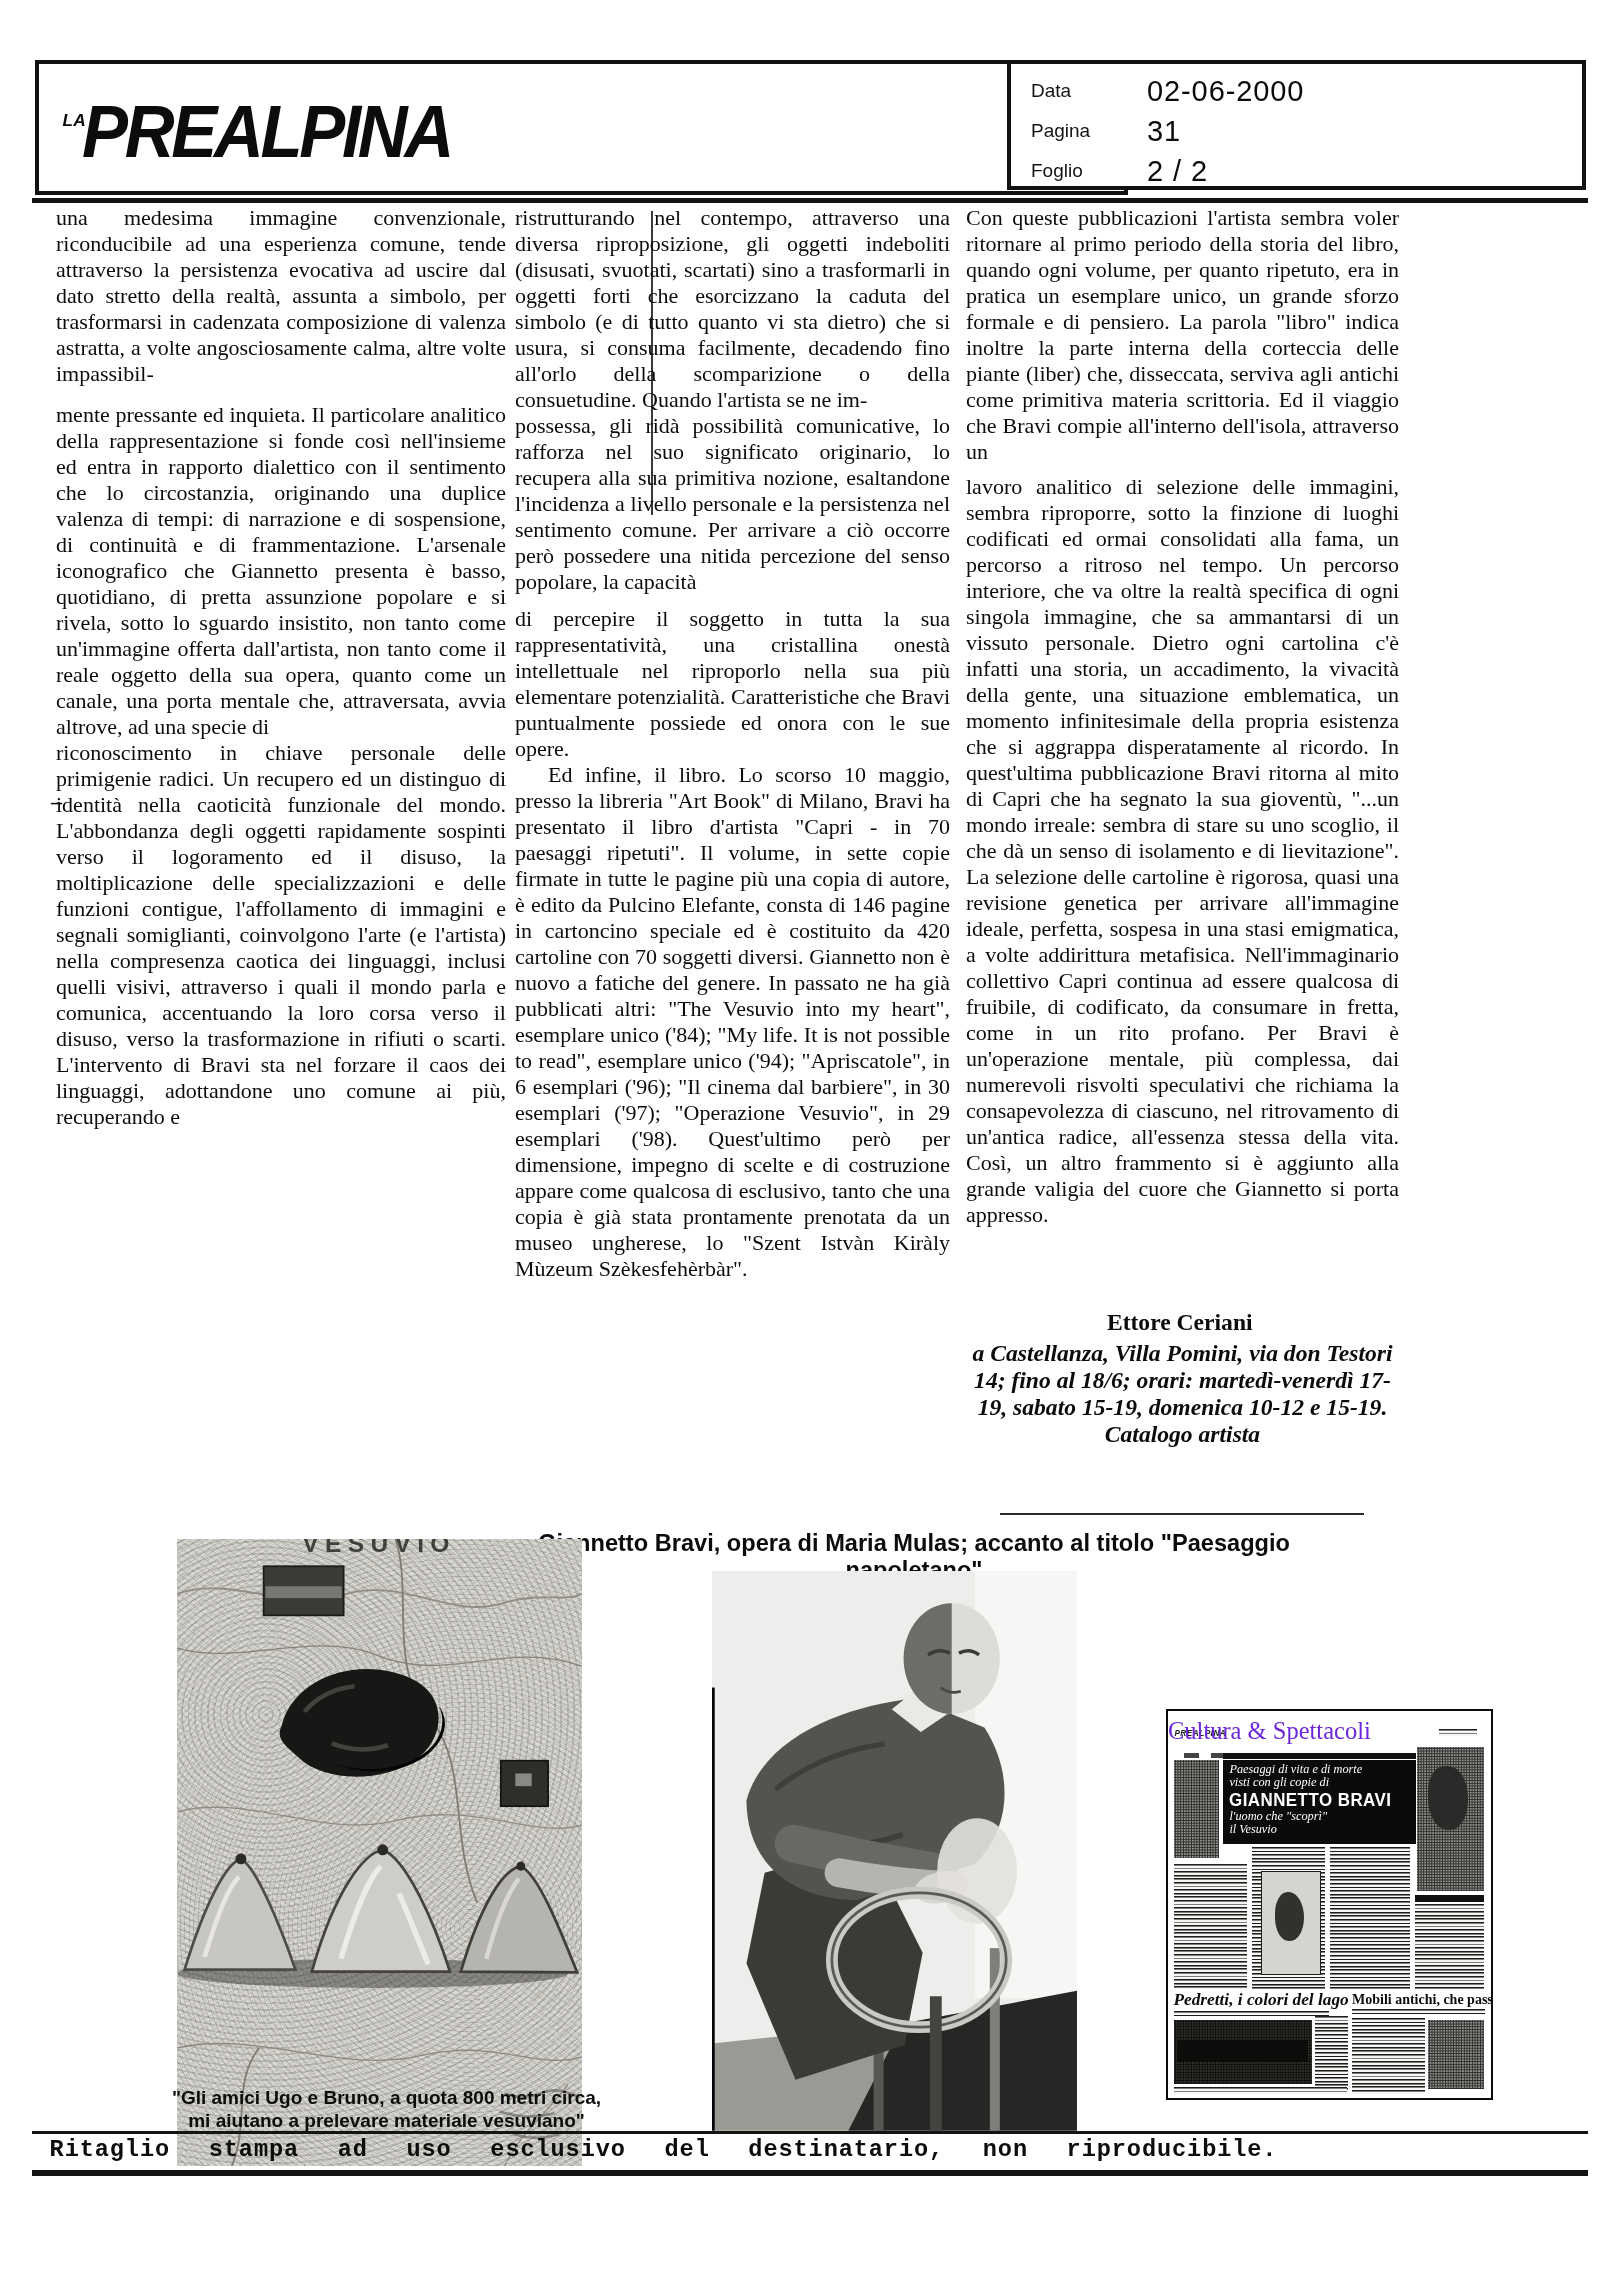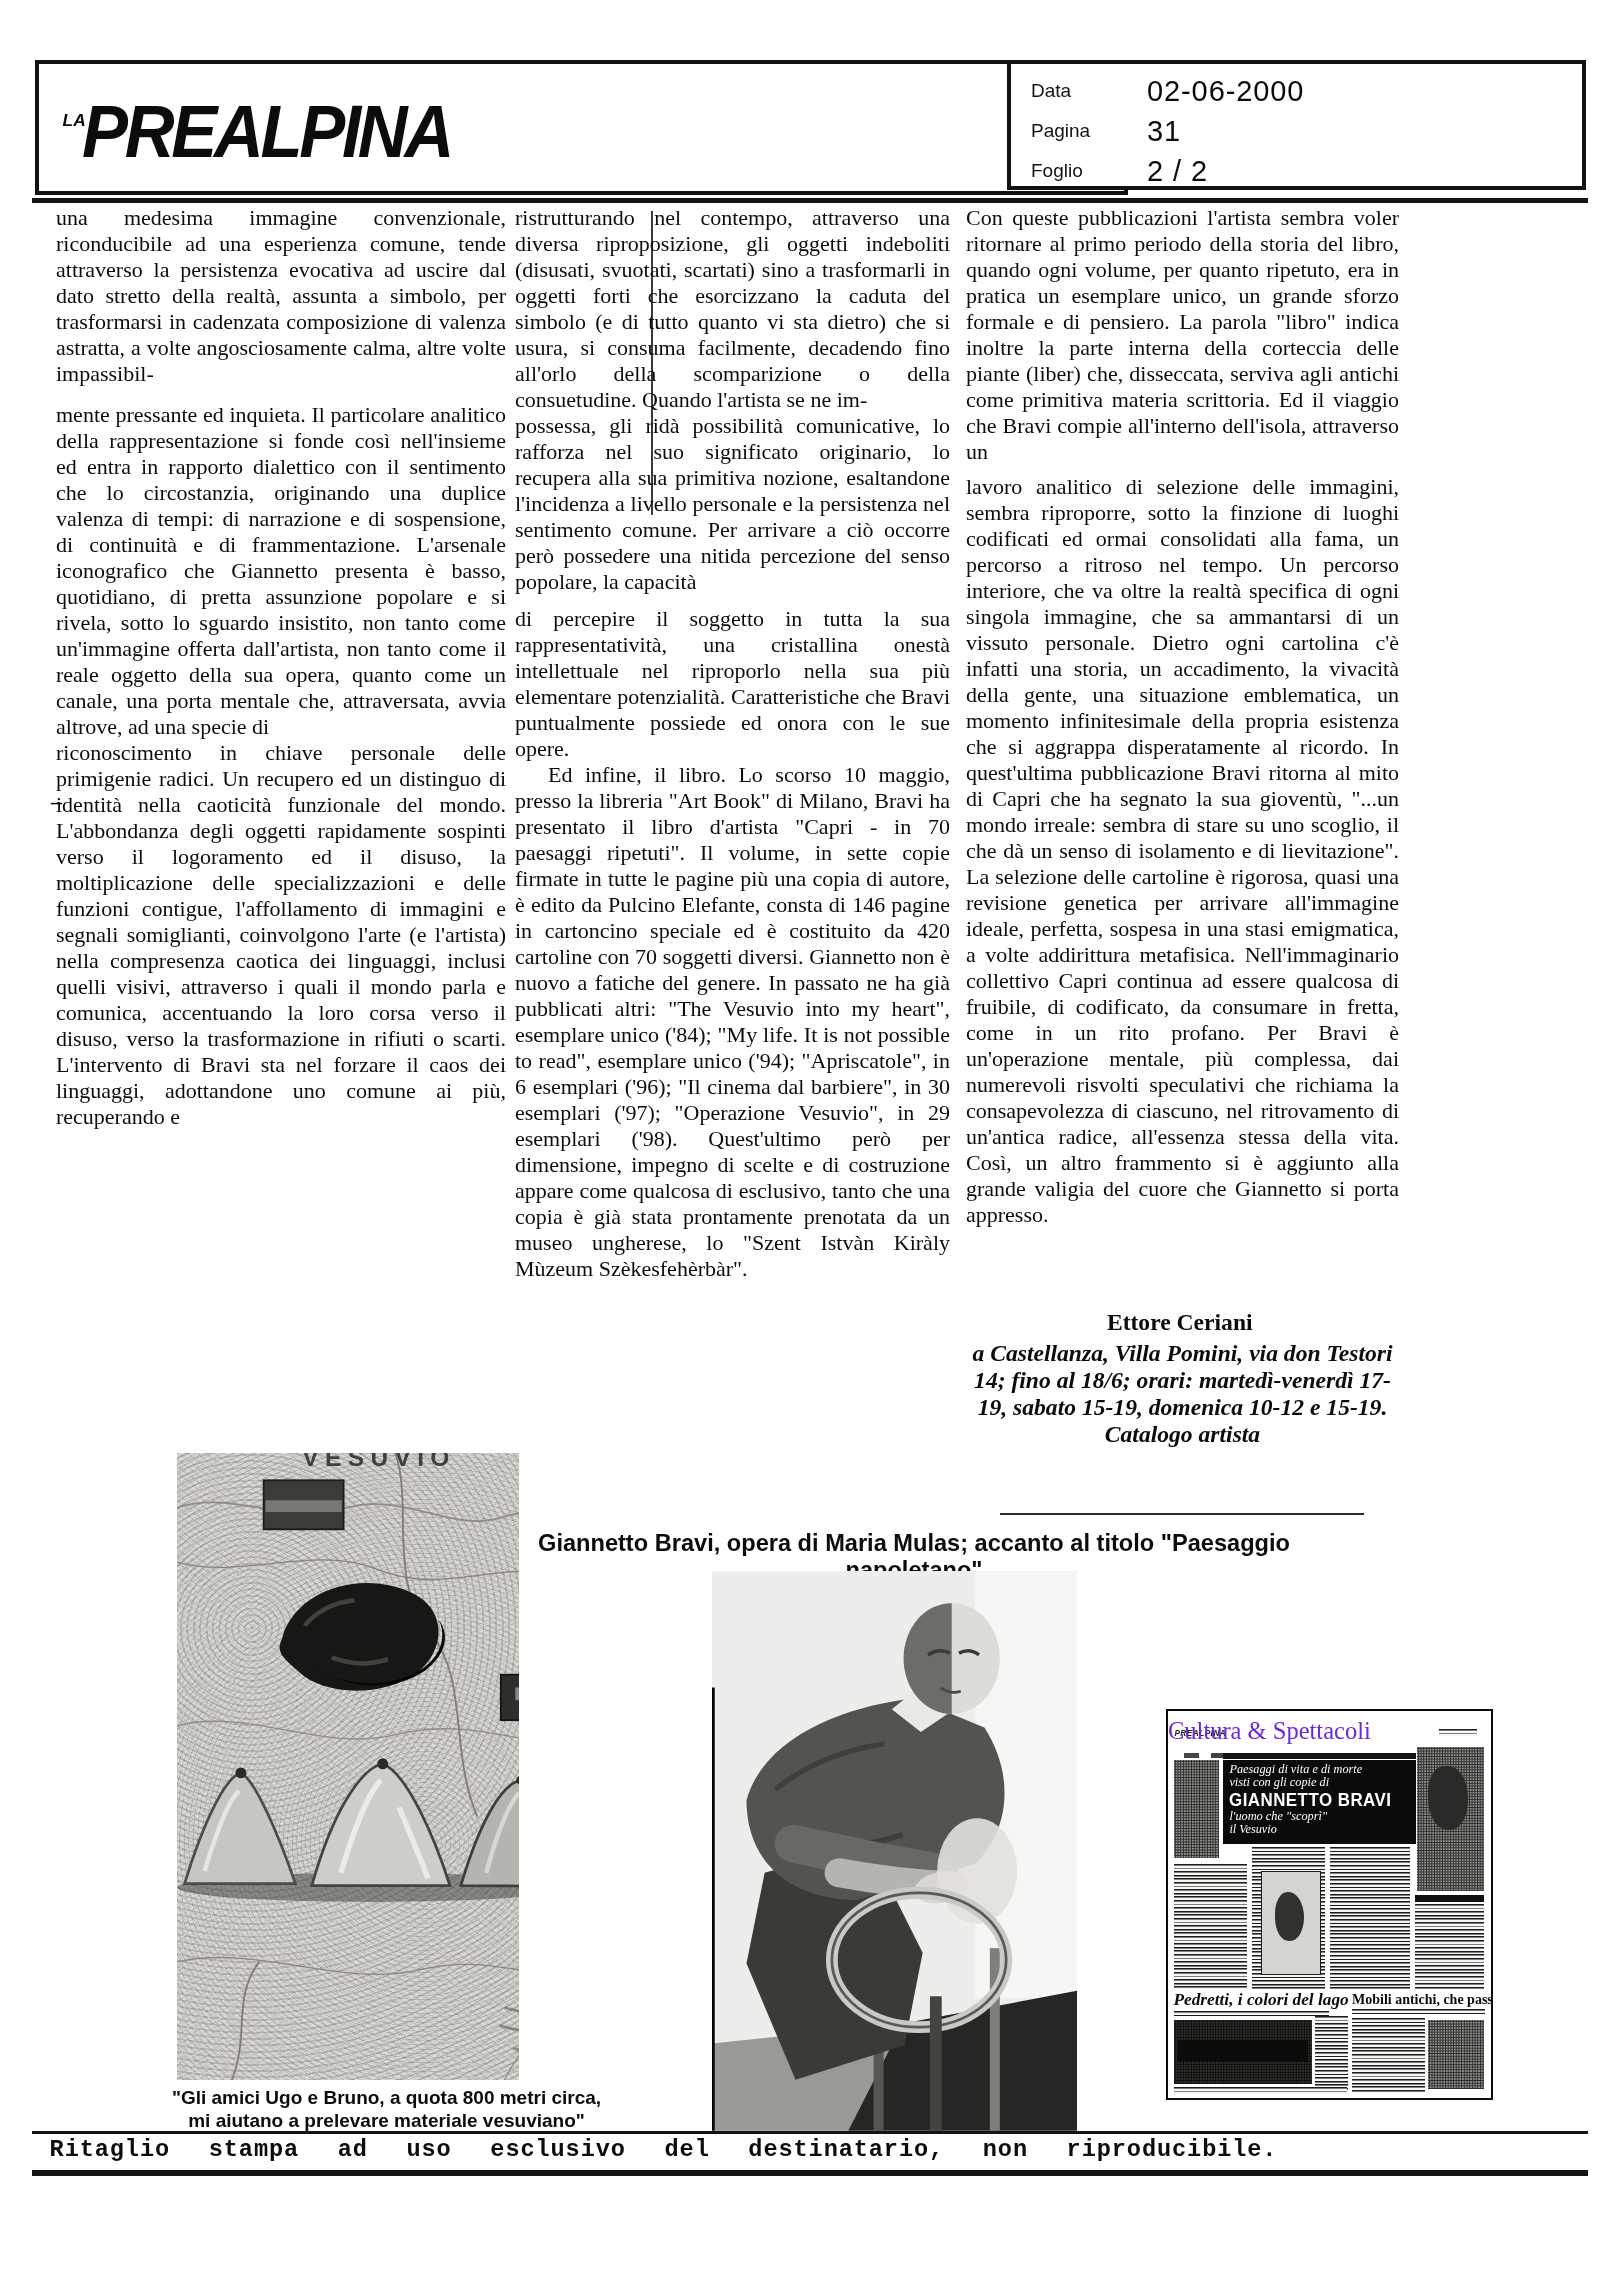--- a/index.html
+++ b/index.html
@@ -37,21 +37,21 @@
   .venue { font-weight:bold; font-style:italic; font-size:23.6px; line-height:27px; text-align:center; margin:0 3.6px; }
 
   
   .caption-rule { left:1000px; top:1513px; width:364px; height:1.8px; background:#2a2a2a; }
   .caption-main { left:473px; top:1526px; width:882px; text-align:center; background:#fff; padding:3.6px 0;
     font-family:"Liberation Sans",sans-serif; font-weight:bold; font-size:23.6px; }
   .artwork-caption { left:164px; top:2086px; width:445px; text-align:center;
     font-family:"Liberation Sans",sans-serif; font-weight:bold; font-size:19px; line-height:23px; }
 
   
-  .map-fig { left:177px; top:1453px; width:342px; height:627px; overflow:hidden;
+  .map-fig { left:177px; top:1539px; width:405px; height:627px; overflow:hidden;
     background-color:#d9d7d1;
     background-image:
       repeating-radial-gradient(circle at 22% 28%, rgba(92,90,84,.22) 0 1.8px, rgba(0,0,0,0) 1.8px 6.4px),
       repeating-radial-gradient(circle at 72% 62%, rgba(70,68,62,.18) 0 0.9px, rgba(0,0,0,0) 0.9px 4.5px),
       repeating-linear-gradient(37deg, rgba(120,118,110,.16) 0 1.8px, rgba(0,0,0,0) 1.8px 5.5px),
       repeating-linear-gradient(-24deg, rgba(100,98,92,.14) 0 0.9px, rgba(0,0,0,0) 0.9px 4.5px);
   }
   .map-fig svg { display:block; }
 
   

